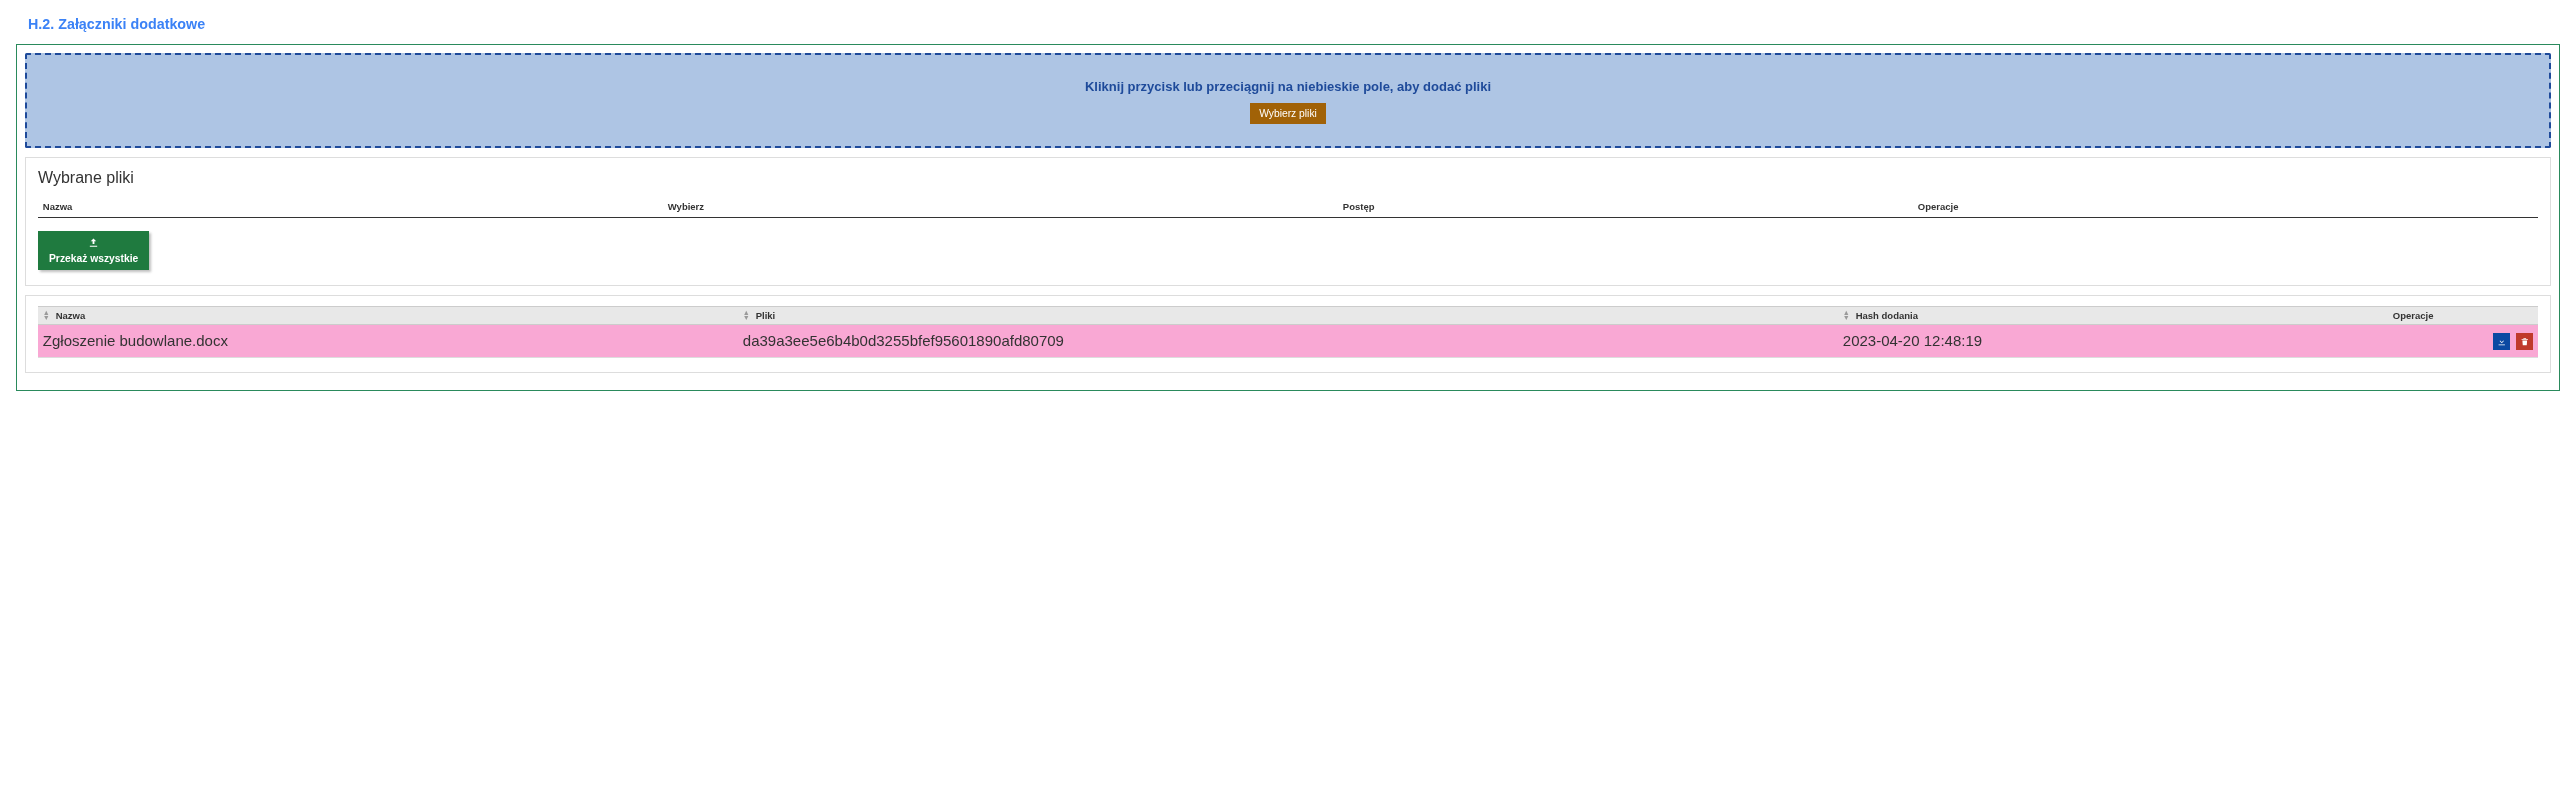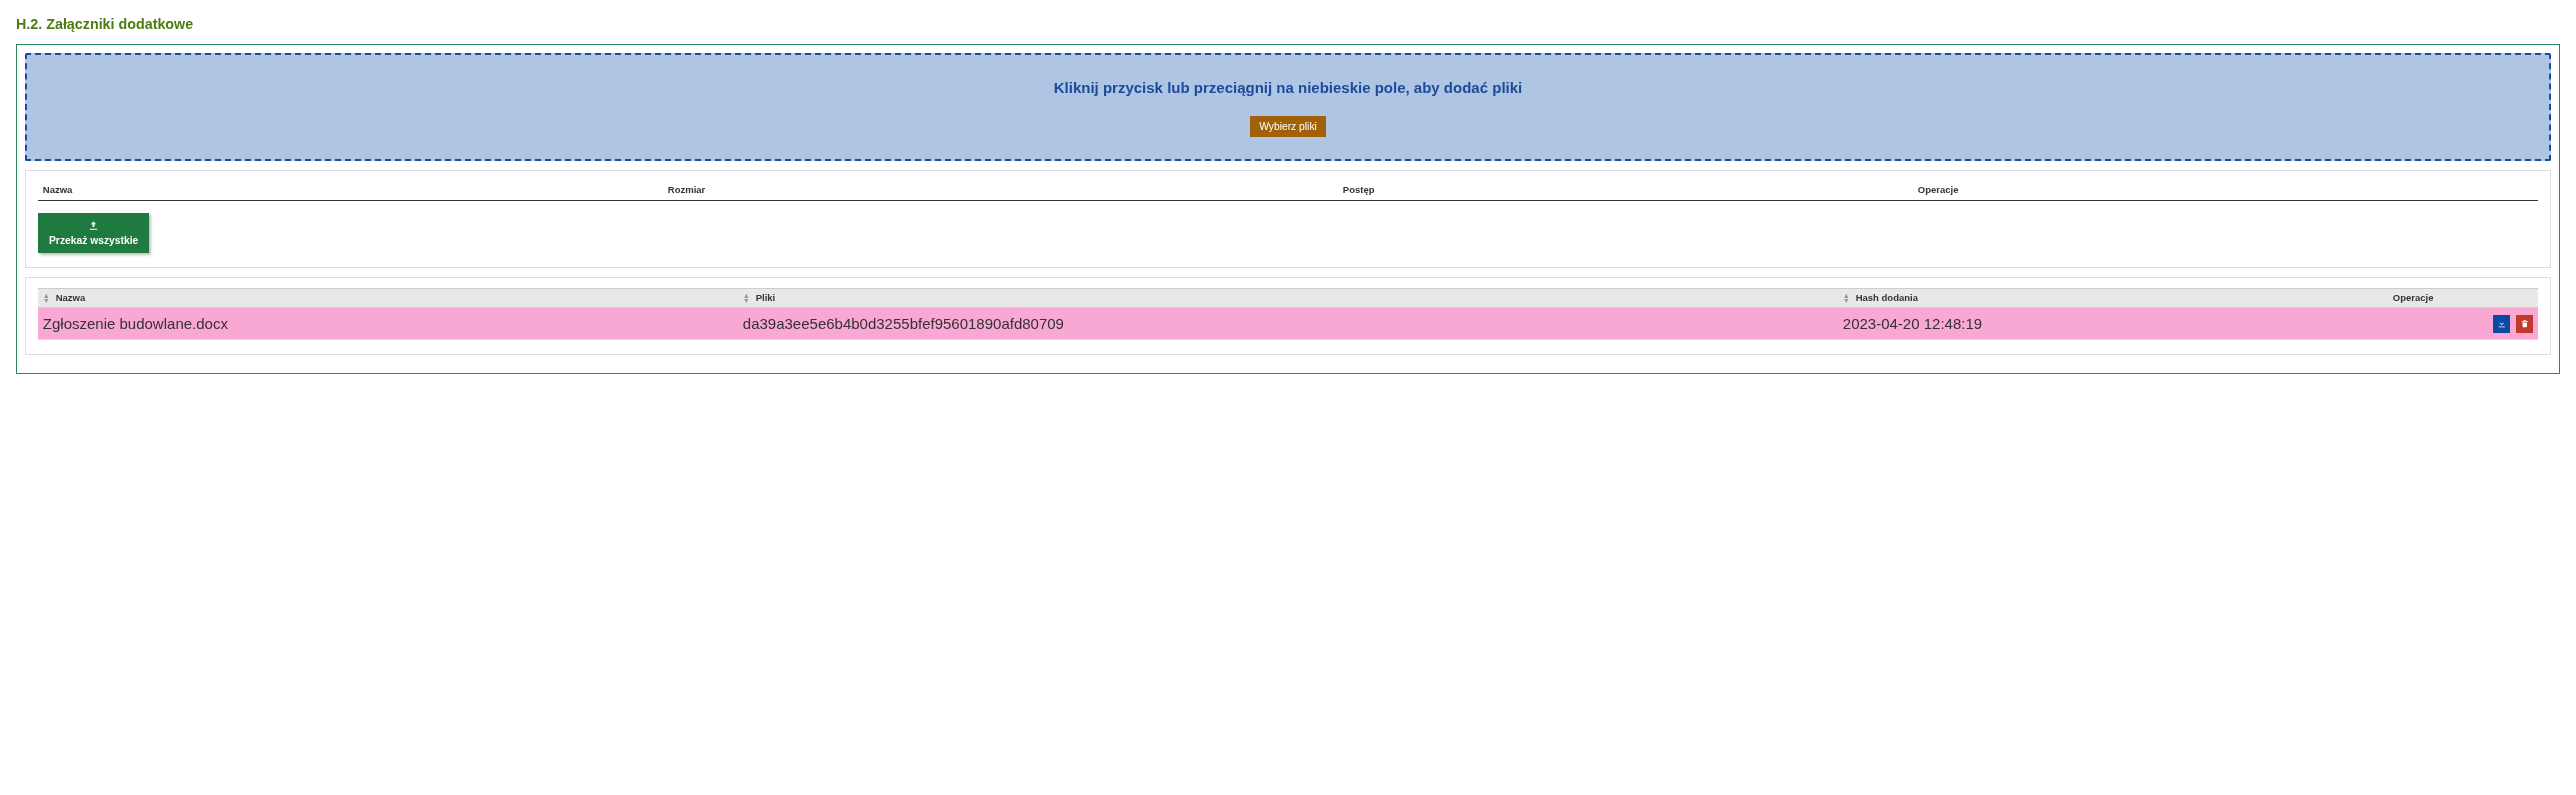--- a/index.html
+++ b/index.html
@@ -7,22 +7,22 @@
     margin: 0;
     padding: 8px 16px;
     font-family: "Segoe UI", Arial, sans-serif;
     background: #fff;
     color: #333;
     font-size: 10.3px;
   }
   .section-title {
     font-size: 14.3px;
     font-weight: 600;
-    color: #4d7c0f;
-    margin: 8px 0 12px 0;
+    color: #3b82f6;
+    margin: 8px 0 12px 12px;
   }
   .panel {
     border: 0.8px solid #2a8a5c;
   }
   .panel-header {
     background: #f5f5f5;
     border-bottom: 0.8px solid #ddd;
     padding: 9.5px 12px;
     font-weight: 700;
     font-size: 11px;
@@ -35,22 +35,22 @@
     background: #aec5e4;
     border: 2.4px dashed #1e4a9a;
     border-radius: 1.6px;
     padding: 24px 8px 22px 8px;
     text-align: center;
     margin-bottom: 9.5px;
   }
   .dropzone-text {
     color: #1e4a9a;
     font-weight: 700;
-    font-size: 15px;
-    margin-bottom: 20px;
+    font-size: 13px;
+    margin-bottom: 9px;
   }
   .btn {
     display: inline-flex;
     align-items: center;
     gap: 4.8px;
     border: none;
     cursor: pointer;
     font-size: 10.3px;
     padding: 4.8px 9.5px;
     color: #fff;
@@ -154,25 +154,26 @@
 
 <div class="panel">
   <div class="panel-body">
 
     <div class="dropzone">
       <div class="dropzone-text">Kliknij przycisk lub przeciągnij na niebieskie pole, aby dodać pliki</div>
       <button class="btn btn-primary">Wybierz pliki</button>
     </div>
 
     <div class="card">
+      <div class="card-title">Wybrane pliki</div>
       <table class="sel">
         <thead>
           <tr>
             <th style="width:25%">Nazwa</th>
-            <th style="width:27%">Rozmiar</th>
+            <th style="width:27%">Wybierz</th>
             <th style="width:23%">Postęp</th>
             <th>Operacje</th>
           </tr>
         </thead>
       </table>
       <button class="btn btn-success">
         <span>
           <svg width="11" height="11" viewBox="0 0 24 24" fill="currentColor">
               <path d="M12 3l6 6h-4v6h-4V9H6l6-6zM4 19h16v2H4z"></path>
             </svg>

